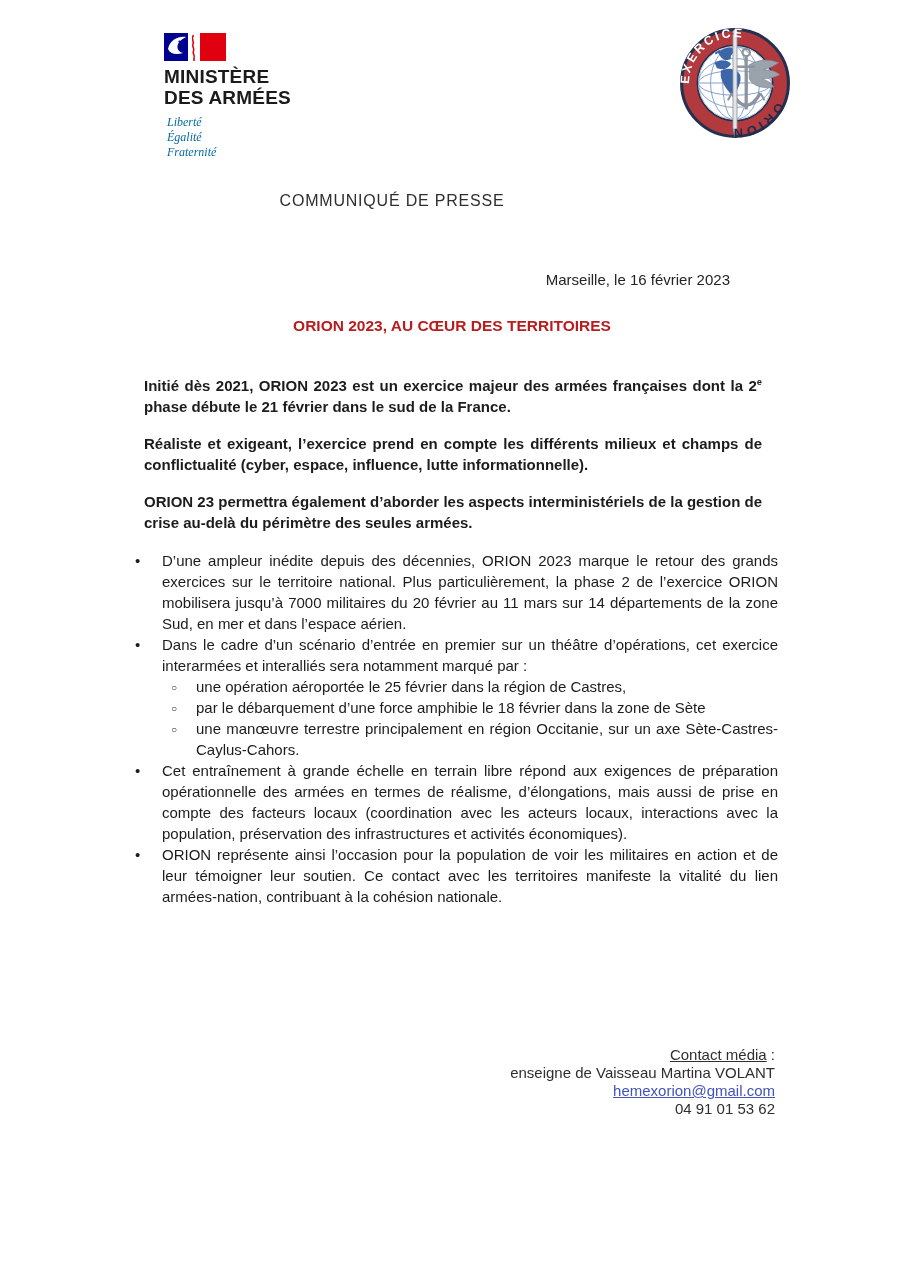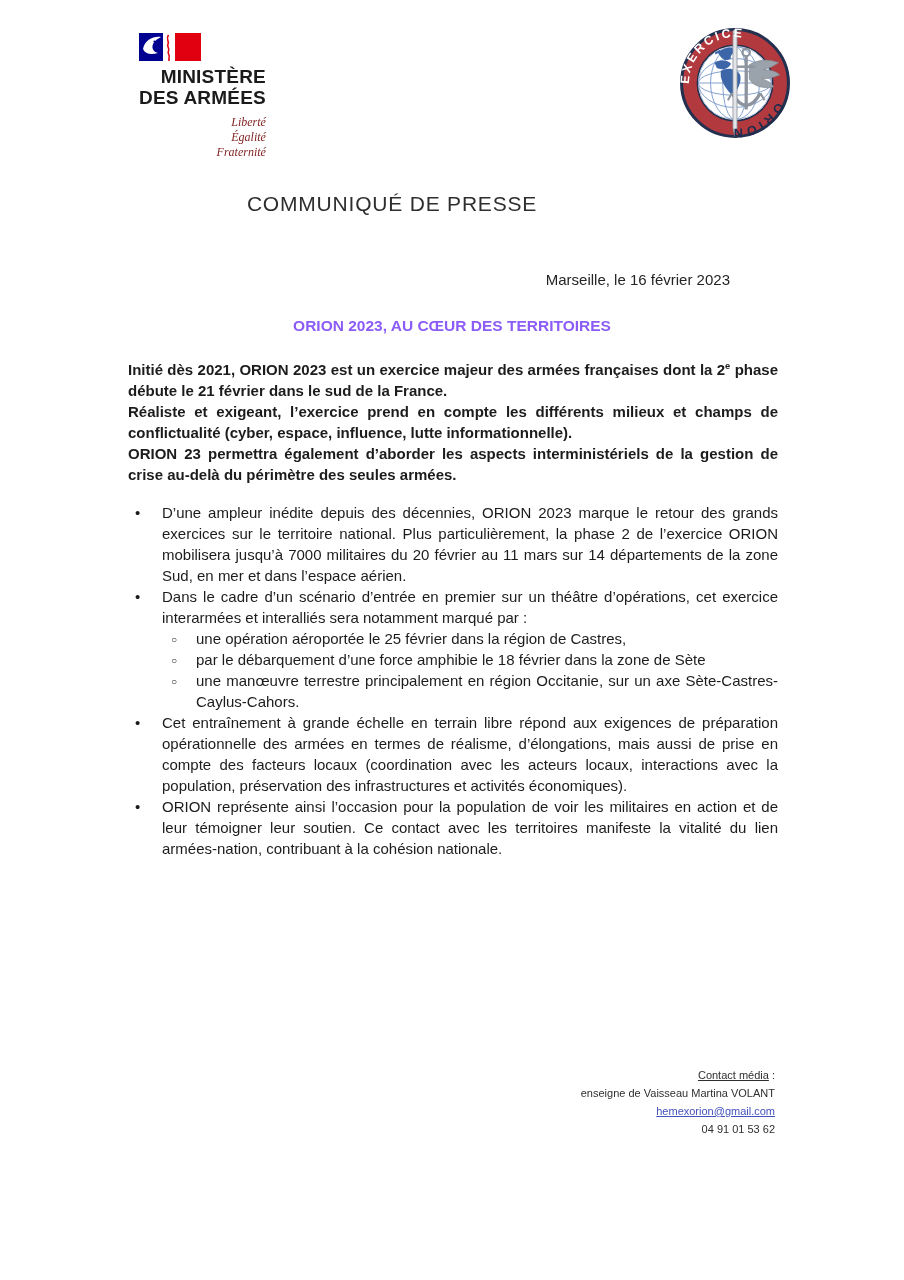--- a/index.html
+++ b/index.html
@@ -1,44 +1,44 @@
 <!DOCTYPE html>
 <html><head>
 <meta charset="utf-8">
 <style>
   html,body{margin:0;padding:0;background:#ffffff;}
   body{width:904px;height:1280px;font-family:"Liberation Sans","DejaVu Sans",sans-serif;color:#1c1c1c;}
   .page{position:relative;width:904px;height:1280px;background:#ffffff;overflow:hidden;}
 
   
-  .ministry{position:absolute;left:139px;top:33px;text-align:right;}
+  .ministry{position:absolute;left:164px;top:33px;}
   .ministry .flag{display:block;}
   .ministry .name{margin-top:3px;font-weight:700;font-size:19px;line-height:21px;letter-spacing:0.2px;color:#1b1b1b;}
-  .ministry .motto{margin-top:7px;margin-left:3px;font-family:"Liberation Serif","DejaVu Serif",serif;font-style:italic;font-size:12px;line-height:15px;color:#7f1d1d;}
+  .ministry .motto{margin-top:7px;margin-left:3px;font-family:"Liberation Serif","DejaVu Serif",serif;font-style:italic;font-size:12px;line-height:15px;color:#0369a1;}
 
   
   .orion-badge{position:absolute;left:678px;top:26px;width:114px;height:114px;}
 
   
-  .doc-type{position:absolute;left:0;top:192px;width:784px;text-align:center;font-size:21px;letter-spacing:0.8px;color:#2e2e2e;}
+  .doc-type{position:absolute;left:0;top:192px;width:784px;text-align:center;font-size:16px;letter-spacing:0.8px;color:#2e2e2e;}
   .dateline{position:absolute;top:271px;right:174px;font-size:15px;color:#242424;}
-  .main-title{position:absolute;left:127px;top:317px;width:650px;text-align:center;font-weight:700;font-size:15.5px;color:#8b5cf6;}
+  .main-title{position:absolute;left:127px;top:317px;width:650px;text-align:center;font-weight:700;font-size:15.5px;color:#b91c1c;}
 
   
   .body-block{position:absolute;left:128px;top:359px;width:650px;font-size:15px;line-height:21px;color:#1c1c1c;}
-  .intro p{margin:0;font-weight:700;text-align:justify;}
+  .intro p{margin:16px;font-weight:700;text-align:justify;}
   .intro sup{font-size:0.62em;line-height:0;}
   .bullets{margin-top:17px;}
   .b-item{position:relative;padding-left:34px;text-align:justify;}
   .b-item > .marker{position:absolute;left:7px;top:0;}
   .sub-item{position:relative;padding-left:34px;text-align:justify;}
   .sub-item > .marker{position:absolute;left:9px;top:0.5px;font-size:10px;}
 
   
-  .contact{position:absolute;right:129px;top:1046px;text-align:right;font-size:11px;line-height:18px;color:#2f2f2f;margin-top:20px;}
+  .contact{position:absolute;right:129px;top:1046px;text-align:right;font-size:15px;line-height:18px;color:#2f2f2f;}
   .contact .u{text-decoration:underline;}
   .contact .email{color:#4352bd;text-decoration:underline;cursor:pointer;}
 </style>
 </head>
 <body>
 
 <div class="page">
 
   <div class="ministry">
     <svg class="flag" width="62" height="30" viewBox="0 0 62 30">

